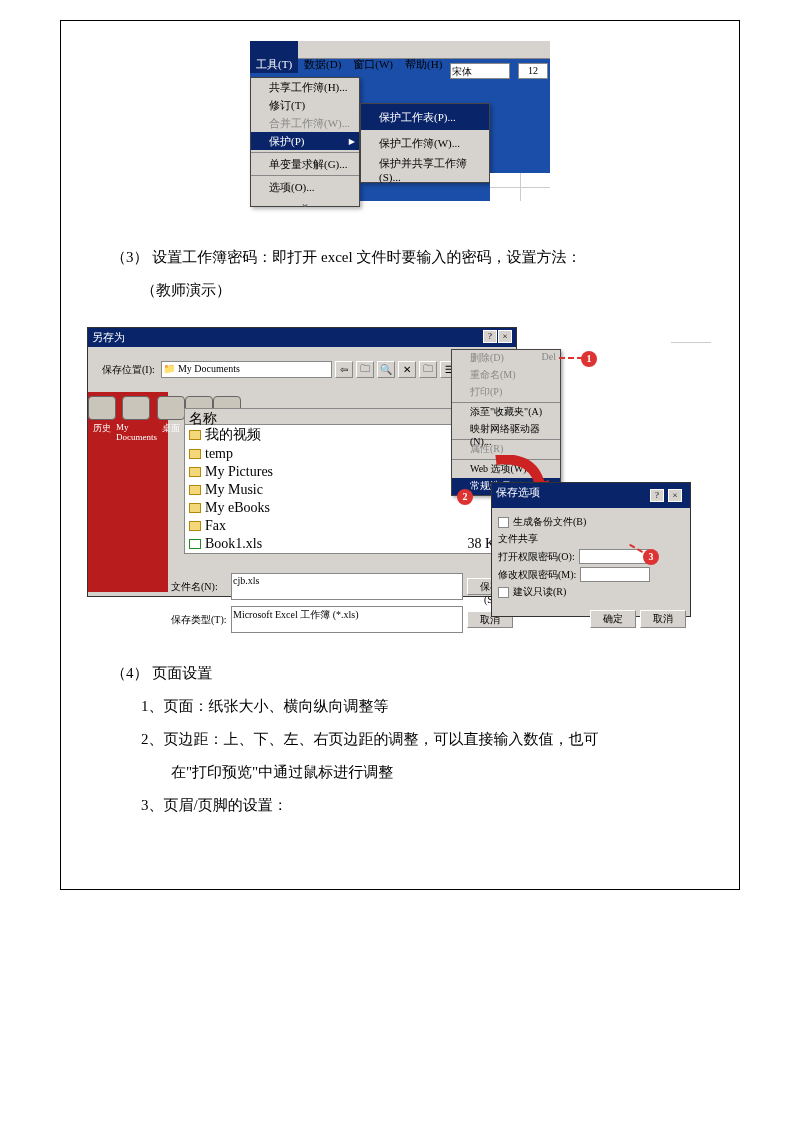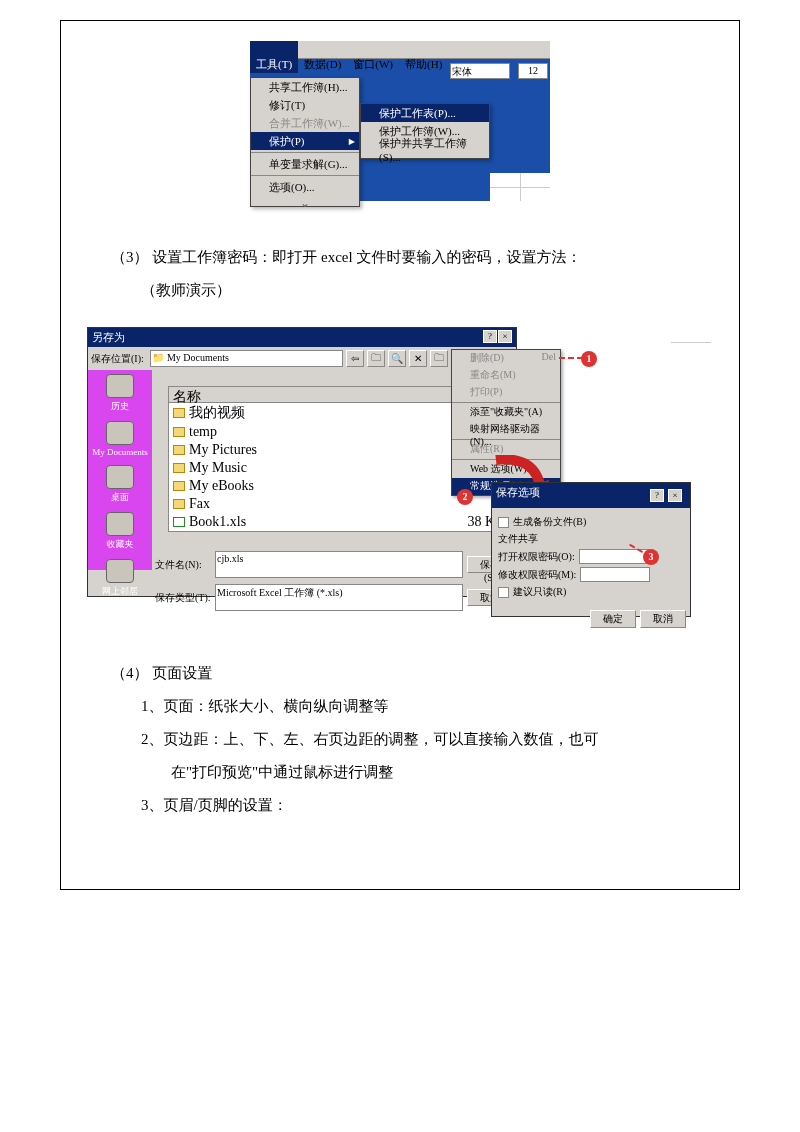--- a/index.html
+++ b/index.html
@@ -16,40 +16,40 @@
 .menubar span{padding:16px 6px}
 .menubar span.sel{background:#0a246a;color:#fff}
 .dropdown{position:absolute;top:36px;left:0;width:110px;background:#d6d3ce;border:1px solid #444;box-shadow:2px 2px 4px rgba(0,0,0,.3)}
 .dropdown .row{display:flex;align-items:center;height:18px;padding:0 4px 0 18px;font-size:11px}
 .dropdown .row.gray{color:#888}
 .dropdown .row.hl{background:#0a246a;color:#fff;position:relative}
 .dropdown .row.hl:after{content:'▶';position:absolute;right:4px;font-size:8px}
 .dropdown .sep{border-top:1px solid #888;margin:2px 0}
 .dropdown .expand{height:10px;text-align:center;color:#666}
 .submenu{position:absolute;left:110px;top:62px;width:130px;background:#d6d3ce;border:1px solid #444;box-shadow:2px 2px 4px rgba(0,0,0,.3)}
-.submenu .row{height:18px;padding:0 4px 0 18px;font-size:11px;display:flex;align-items:center}
+.submenu .row{height:26px;padding:0 4px 0 18px;font-size:11px;display:flex;align-items:center}
 .submenu .row.hl{background:#0a246a;color:#fff}
 .fontbox{position:absolute;top:22px;right:40px;width:60px;height:16px;background:#fff;border:1px solid #888;font-size:10px;padding:1px}
 .sizebox{position:absolute;top:22px;right:2px;width:30px;height:16px;background:#fff;border:1px solid #888;font-size:10px;padding:1px;text-align:center}
 .grid1{position:absolute;top:132px;right:0;width:60px;height:28px;background:#fff}
 .grid1:before,.grid1:after{content:'';position:absolute;background:#ccc}
 .grid1:before{width:100%;height:1px;top:14px}
 .grid1:after{width:1px;height:100%;left:30px}
 
 .shot2{position:relative;width:620px;height:300px;margin:20px 0 30px -10px}
 .saveas{position:absolute;left:16px;top:0;width:430px;height:270px;background:#d6d3ce;border:1px solid #333}
 .titlebar{background:#0a246a;color:#fff;font-size:11px;padding:2px 4px;display:flex;justify-content:space-between}
 .titlebar .btns{display:flex;gap:1px}
 .titlebar .b{width:14px;height:13px;background:#d6d3ce;border:1px solid #fff;font-size:9px;text-align:center;color:#000;line-height:11px}
-.sa-top{display:flex;align-items:center;padding:3px;gap:3px}
+.sa-top{display:flex;align-items:center;padding:14px;gap:3px}
 .sa-top .lbl{font-size:10px;width:56px}
 .sa-top .combo{flex:1;height:17px;background:#fff;border:1px solid #888;font-size:10px;padding:1px}
 .sa-top .ic{width:18px;height:17px;background:#d6d3ce;border:1px solid #fff;border-right-color:#888;border-bottom-color:#888;display:flex;align-items:center;justify-content:center;font-size:10px}
 .sa-body{display:flex;height:200px}
-.sa-side{width:64px;background:#d946ef;display:flex;flex-direction:column}
+.sa-side{width:80px;background:#b91c1c;display:flex;flex-direction:row}
 .sa-side .itm{display:flex;flex-direction:column;align-items:center;padding:4px 0;color:#fff;font-size:9px}
 .sa-side .ico{width:28px;height:24px;background:#c9c5bb;border-radius:4px;border:1px solid #666;margin-bottom:2px}
 .sa-list{flex:1;background:#fff;border:1px solid #888;margin:16px;font-size:14px}
 .sa-list .hdr{display:flex;background:#d6d3ce;border-bottom:1px solid #888;height:16px}
 .sa-list .hdr span:first-child{flex:1;padding:1px 4px;border-right:1px solid #888}
 .sa-list .hdr span:last-child{width:36px;padding:1px 4px}
 .sa-list .f{padding:1px 4px;display:flex;align-items:center;gap:4px}
 .sa-list .ficon{width:12px;height:10px;background:#f3d879;border:1px solid #b8860b}
 .sa-list .xicon{width:12px;height:10px;background:#fff;border:1px solid #228b22}
 .sa-bot{padding:3px;display:flex;align-items:center;gap:4px}

